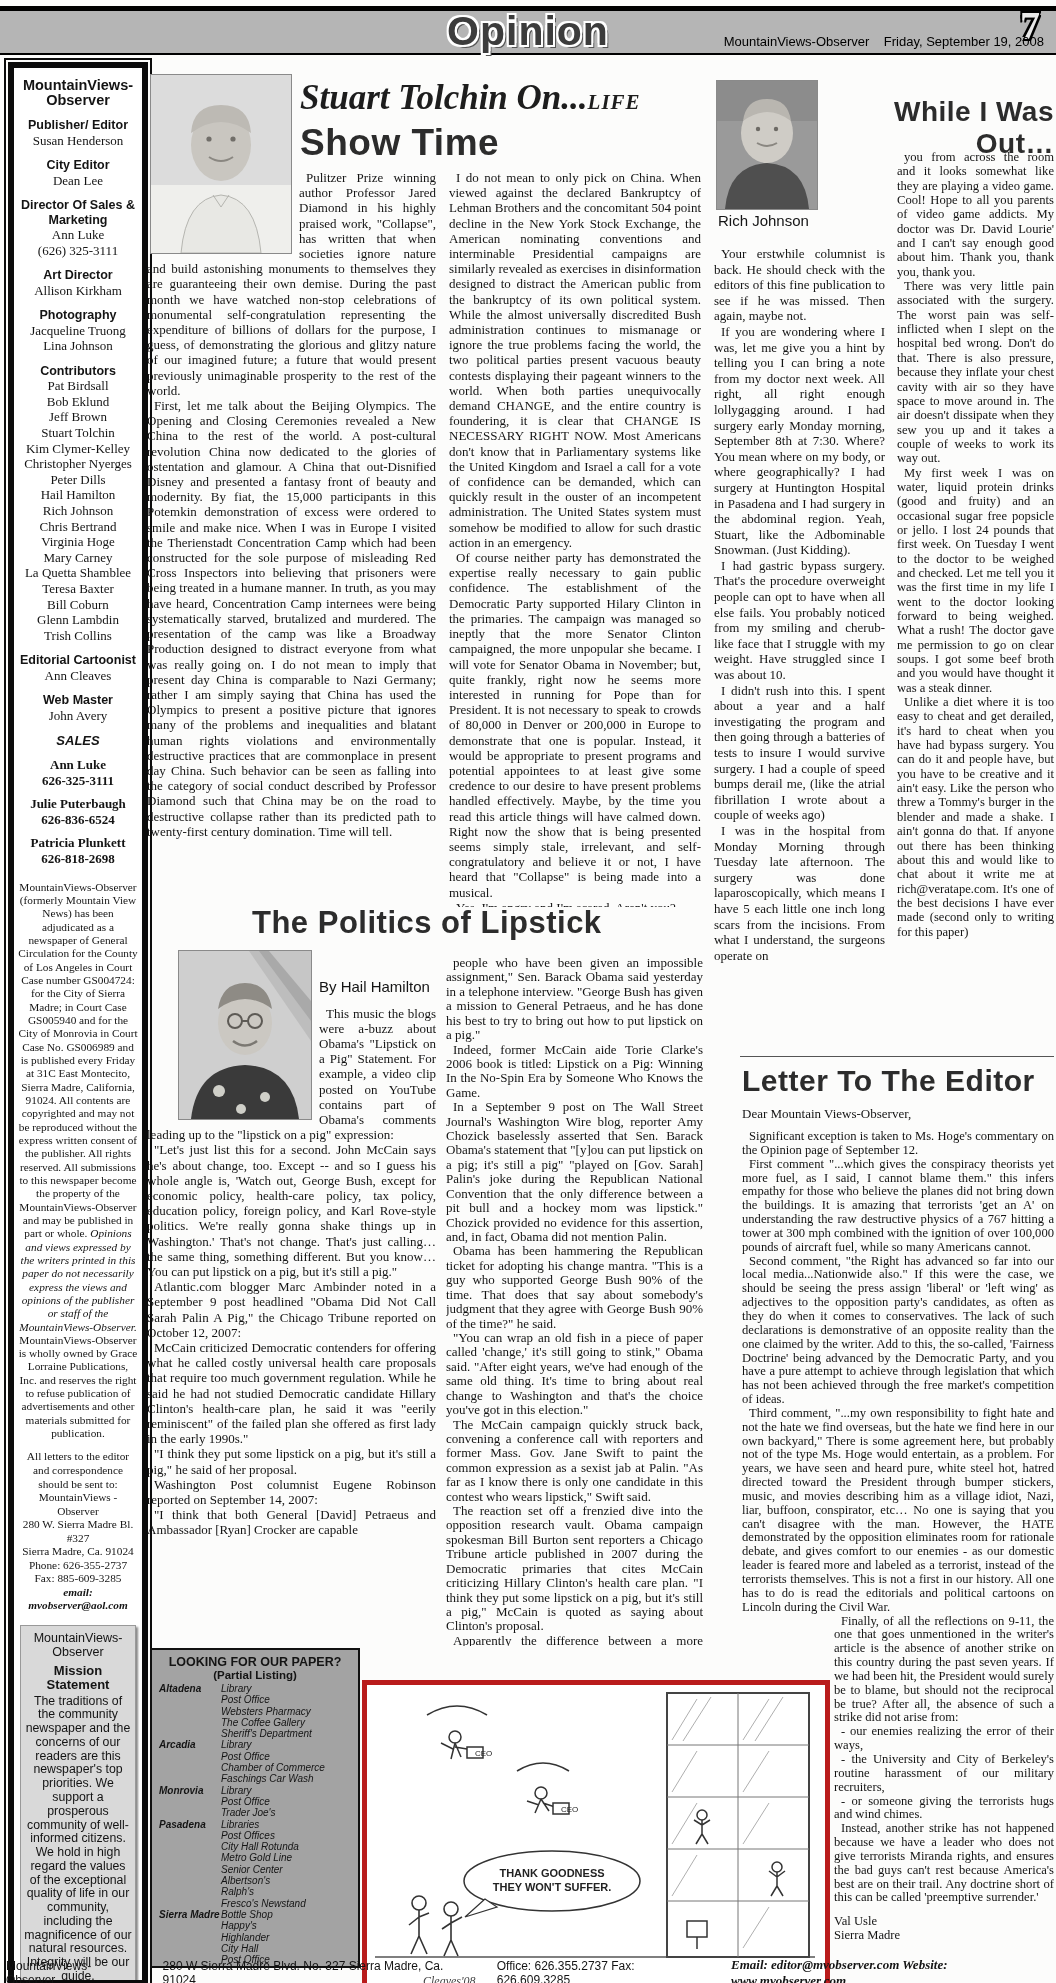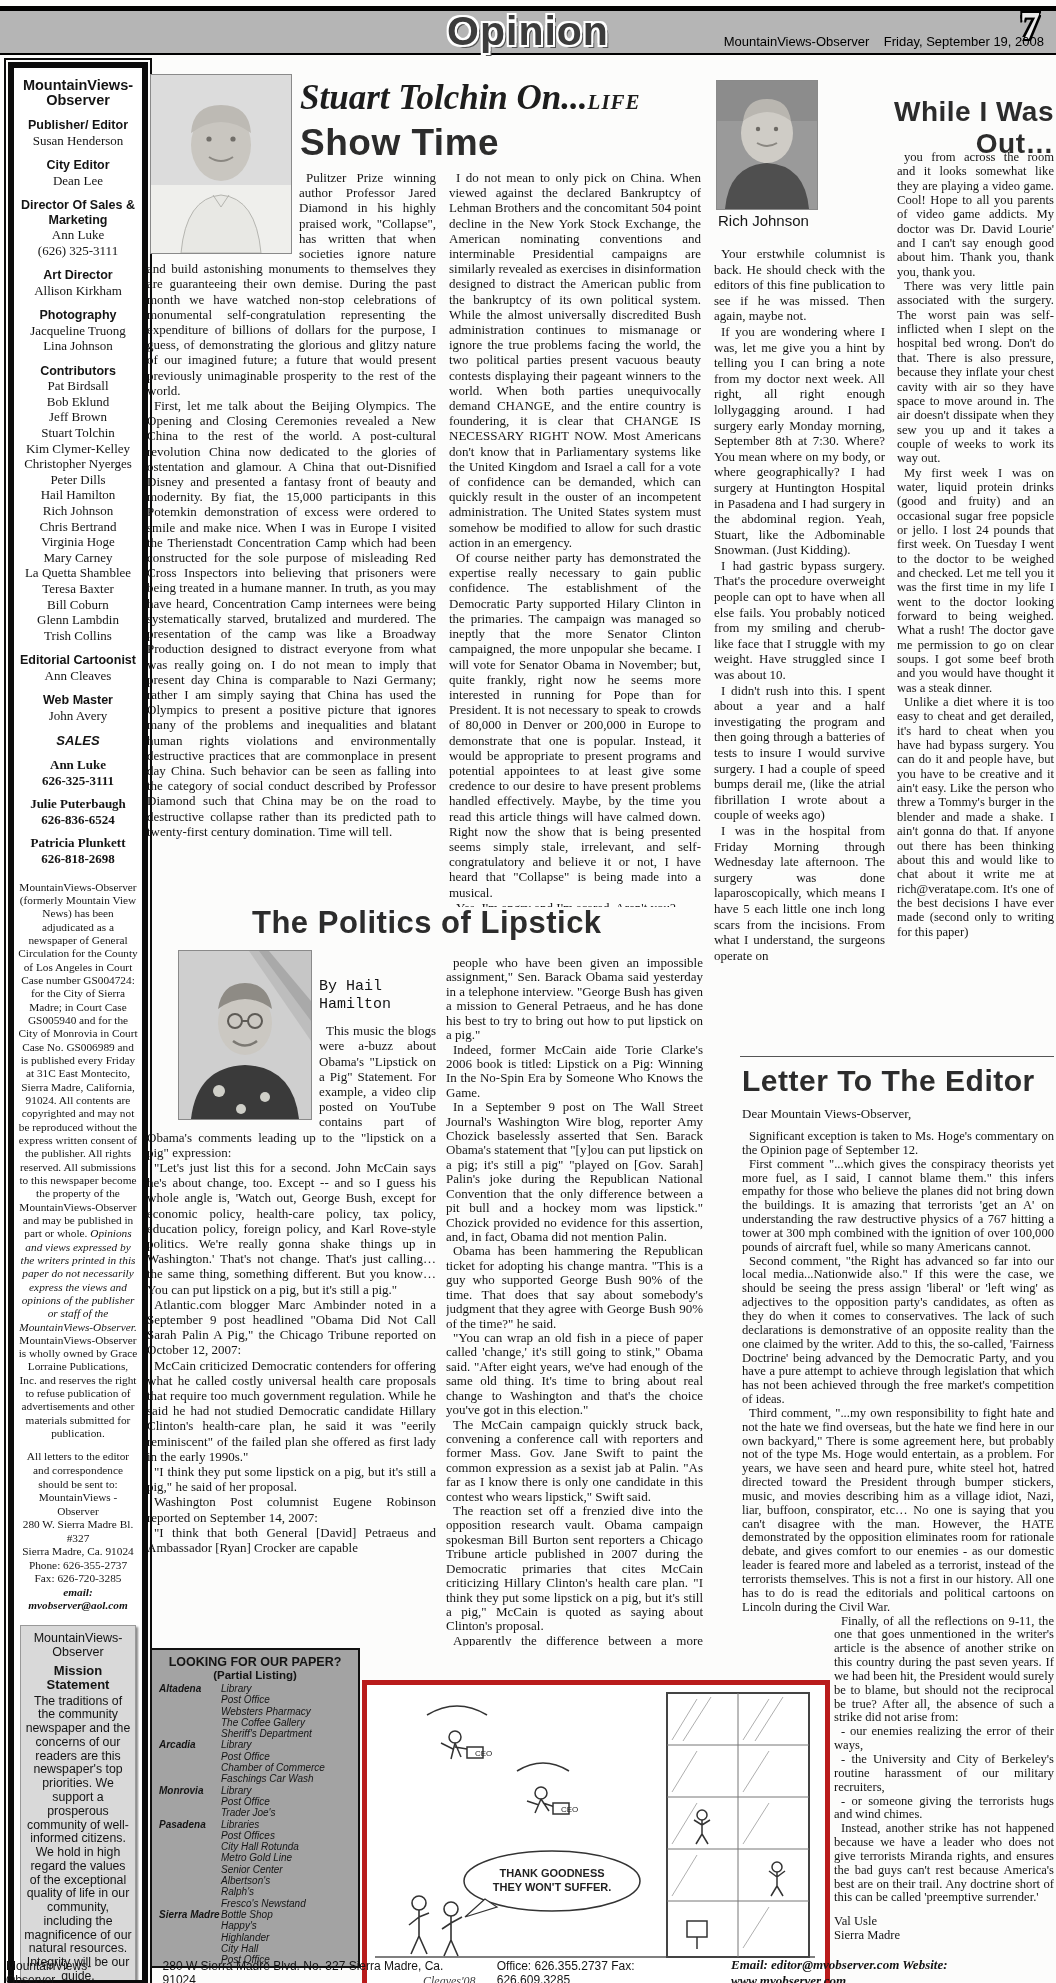--- a/index.html
+++ b/index.html
@@ -57,21 +57,21 @@
   
   #w-title{left:826px;top:96px;width:228px;font-size:28px;text-align:right;}
   #w-caption{left:718px;top:212px;font-family:"Liberation Sans",sans-serif;font-size:15px;}
   #w-col1{left:714px;top:246px;width:171px;height:802px;line-height:1.2;}
   #w-col2{left:897px;top:150px;width:157px;height:898px;font-size:12.6px;line-height:1.14;}
 
   
   #l-title{left:252px;top:905px;font-size:31px;}
   #l-col1{left:147px;top:948px;width:289px;height:696px;}
   #l-col1 .photo-spacer{float:left;width:172px;height:174px;}
-  #l-byline{font-family:Liberation Mono, monospace;font-size:15px;font-weight:normal;
+  #l-byline{font-family:Liberation Sans, sans-serif;font-size:15px;font-weight:normal;
             margin:30px 0 10px;text-indent:0 !important;text-align:left;}
   #l-col2{left:446px;top:956px;width:257px;height:690px;line-height:1.11;}
 
   
   #letter-rule{left:740px;top:1056px;width:314px;height:1px;background:#555;}
   #letter-title{left:742px;top:1064px;font-size:30px;}
   #letter-sal{left:742px;top:1106px;font-size:13px;}
   #letter-body{left:742px;top:1130px;width:312px;height:832px;font-size:12.6px;line-height:1.1;}
   #cartoon-spacer{float:left;width:84px;height:278px;margin:46px 8px 0 0;}
   .sig{text-indent:0 !important;margin-top:10px !important;}
@@ -167,21 +167,21 @@
         <div class="sales-phone">626-818-2698</div>
       </div>
     <div class="legal"><span>MountainViews-Observer (formerly Mountain View News) has  been adjudicated as a newspaper of General Circulation for the County of Los Angeles in Court Case number GS004724:  for the City of Sierra Madre; in Court Case GS005940 and for the City of Monrovia in Court Case No. GS006989 and is published every Friday at 31C East Montecito, Sierra Madre, California, 91024.  All contents are copyrighted and may not be reproduced without the express written consent of the publisher.  All rights reserved.  All submissions to this newspaper become the property of the MountainViews-Observer and may be published in part or whole.  </span><span class="it">Opinions and views expressed by the writers printed in this paper do not necessarily express the views and opinions of the publisher or staff of the MountainViews-Observer.  </span><span>MountainViews-Observer is wholly owned by Grace Lorraine Publications, Inc. and reserves the right to refuse publication of advertisements and other materials submitted for publication.</span></div>
     <div class="letters">
       <div>All letters to the editor and correspondence should be sent to:</div>
       <div>
           <div>MountainViews - Observer</div>
           <div>280 W. Sierra Madre Bl.  #327</div>
           <div>Sierra Madre, Ca.  91024</div>
           <div>Phone: 626-355-2737</div>
-          <div>Fax: 626-720-3285</div>
+          <div>Fax: 885-609-3285</div>
         </div>
       <div class="em">email:  mvobserver@aol.com</div>
     </div>
     <div id="mission">
       <div class="m-title">MountainViews-Observer</div>
       <div class="m-head">Mission Statement</div>
       <div>The traditions of the community newspaper and the concerns of our readers are this newspaper's  top priorities.  We support a prosperous community of well-informed citizens.  We hold in high regard the values of the exceptional quality of life in our community, including the magnificence of our natural resources.  Integrity will be our guide.</div>
     </div>
 
   </div>
@@ -229,21 +229,21 @@
     </svg>
   </div>
   <div id="w-caption" class="abs">Rich Johnson</div>
   <div id="w-title" class="abs headline">While I Was Out…</div>
   <div id="w-col1" class="abs article-text">
     <div>
         <p>Your erstwhile columnist is back. He should check with the editors of this fine publication to see if he was missed. Then again, maybe not.</p>
         <p>If you are wondering where I was, let me give you a hint by telling you I can bring a note from my doctor next week. All right, all right enough lollygagging around. I had surgery early Monday morning, September 8th at 7:30. Where? You mean where on my body, or where geographically? I had surgery at Huntington Hospital in Pasadena and I had surgery in the abdominal region. Yeah, Stuart, like the Adbominable Snowman. (Just Kidding).</p>
         <p>I had gastric bypass surgery. That's the procedure overweight people can opt to have when all else fails. You probably noticed from my smiling and cherub-like face that I struggle with my weight. Have struggled since I was about 10.</p>
         <p>I didn't rush into this. I spent about a year and a half investigating the program and then going through a batteries of tests to insure I would survive surgery. I had a couple of speed bumps derail me, (like the atrial fibrillation I wrote about a couple of weeks ago)</p>
-        <p>I was in the hospital from Friday Morning through Wednesday late afternoon.  The surgery was done laparoscopically, which means I have 5 each little one inch long scars from the incisions. From what I understand, the surgeons operate on</p>
+        <p>I was in the hospital from Monday Morning through Tuesday late afternoon.  The surgery was done laparoscopically, which means I have 5 each little one inch long scars from the incisions. From what I understand, the surgeons operate on</p>
       </div>
   </div>
   <div id="w-col2" class="abs article-text">
     <div>
         <p>you from across the room and it looks somewhat like they are playing a video game. Cool! Hope to all you parents of video game addicts. My doctor was Dr. David Lourie' and I can't say enough good about him. Thank you, thank you, thank you.</p>
         <p>There was very little pain associated with the surgery. The worst pain was self-inflicted when I slept on the hospital bed wrong. Don't do that. There is also pressure, because they inflate your chest cavity with air so they have space to move around in. The air doesn't dissipate when they sew you up and it takes a couple of weeks to work its way out.</p>
         <p>My first week I was on water, liquid protein drinks (good and fruity) and an occasional sugar free popsicle or jello. I lost 24 pounds that first week. On Tuesday I went to the doctor to be weighed and checked. Let me tell you it was the first time in my life I went to the doctor looking forward to being weighed. What a rush! The doctor gave me permission to go on clear soups. I got some beef broth and you would have thought it was a steak dinner.</p>
         <p>Unlike a diet where it is too easy to cheat and get derailed, it's hard to cheat when you have had bypass surgery. You can do it and people have, but you have to be creative and it ain't easy. Like the person who threw a Tommy's burger in the blender and made a shake. I ain't gonna do that. If anyone out there has been thinking about this and would like to chat about it write me at rich@veratape.com. It's one of the best decisions I have ever made (second only to writing for this paper)</p>
       </div>
   </div>

